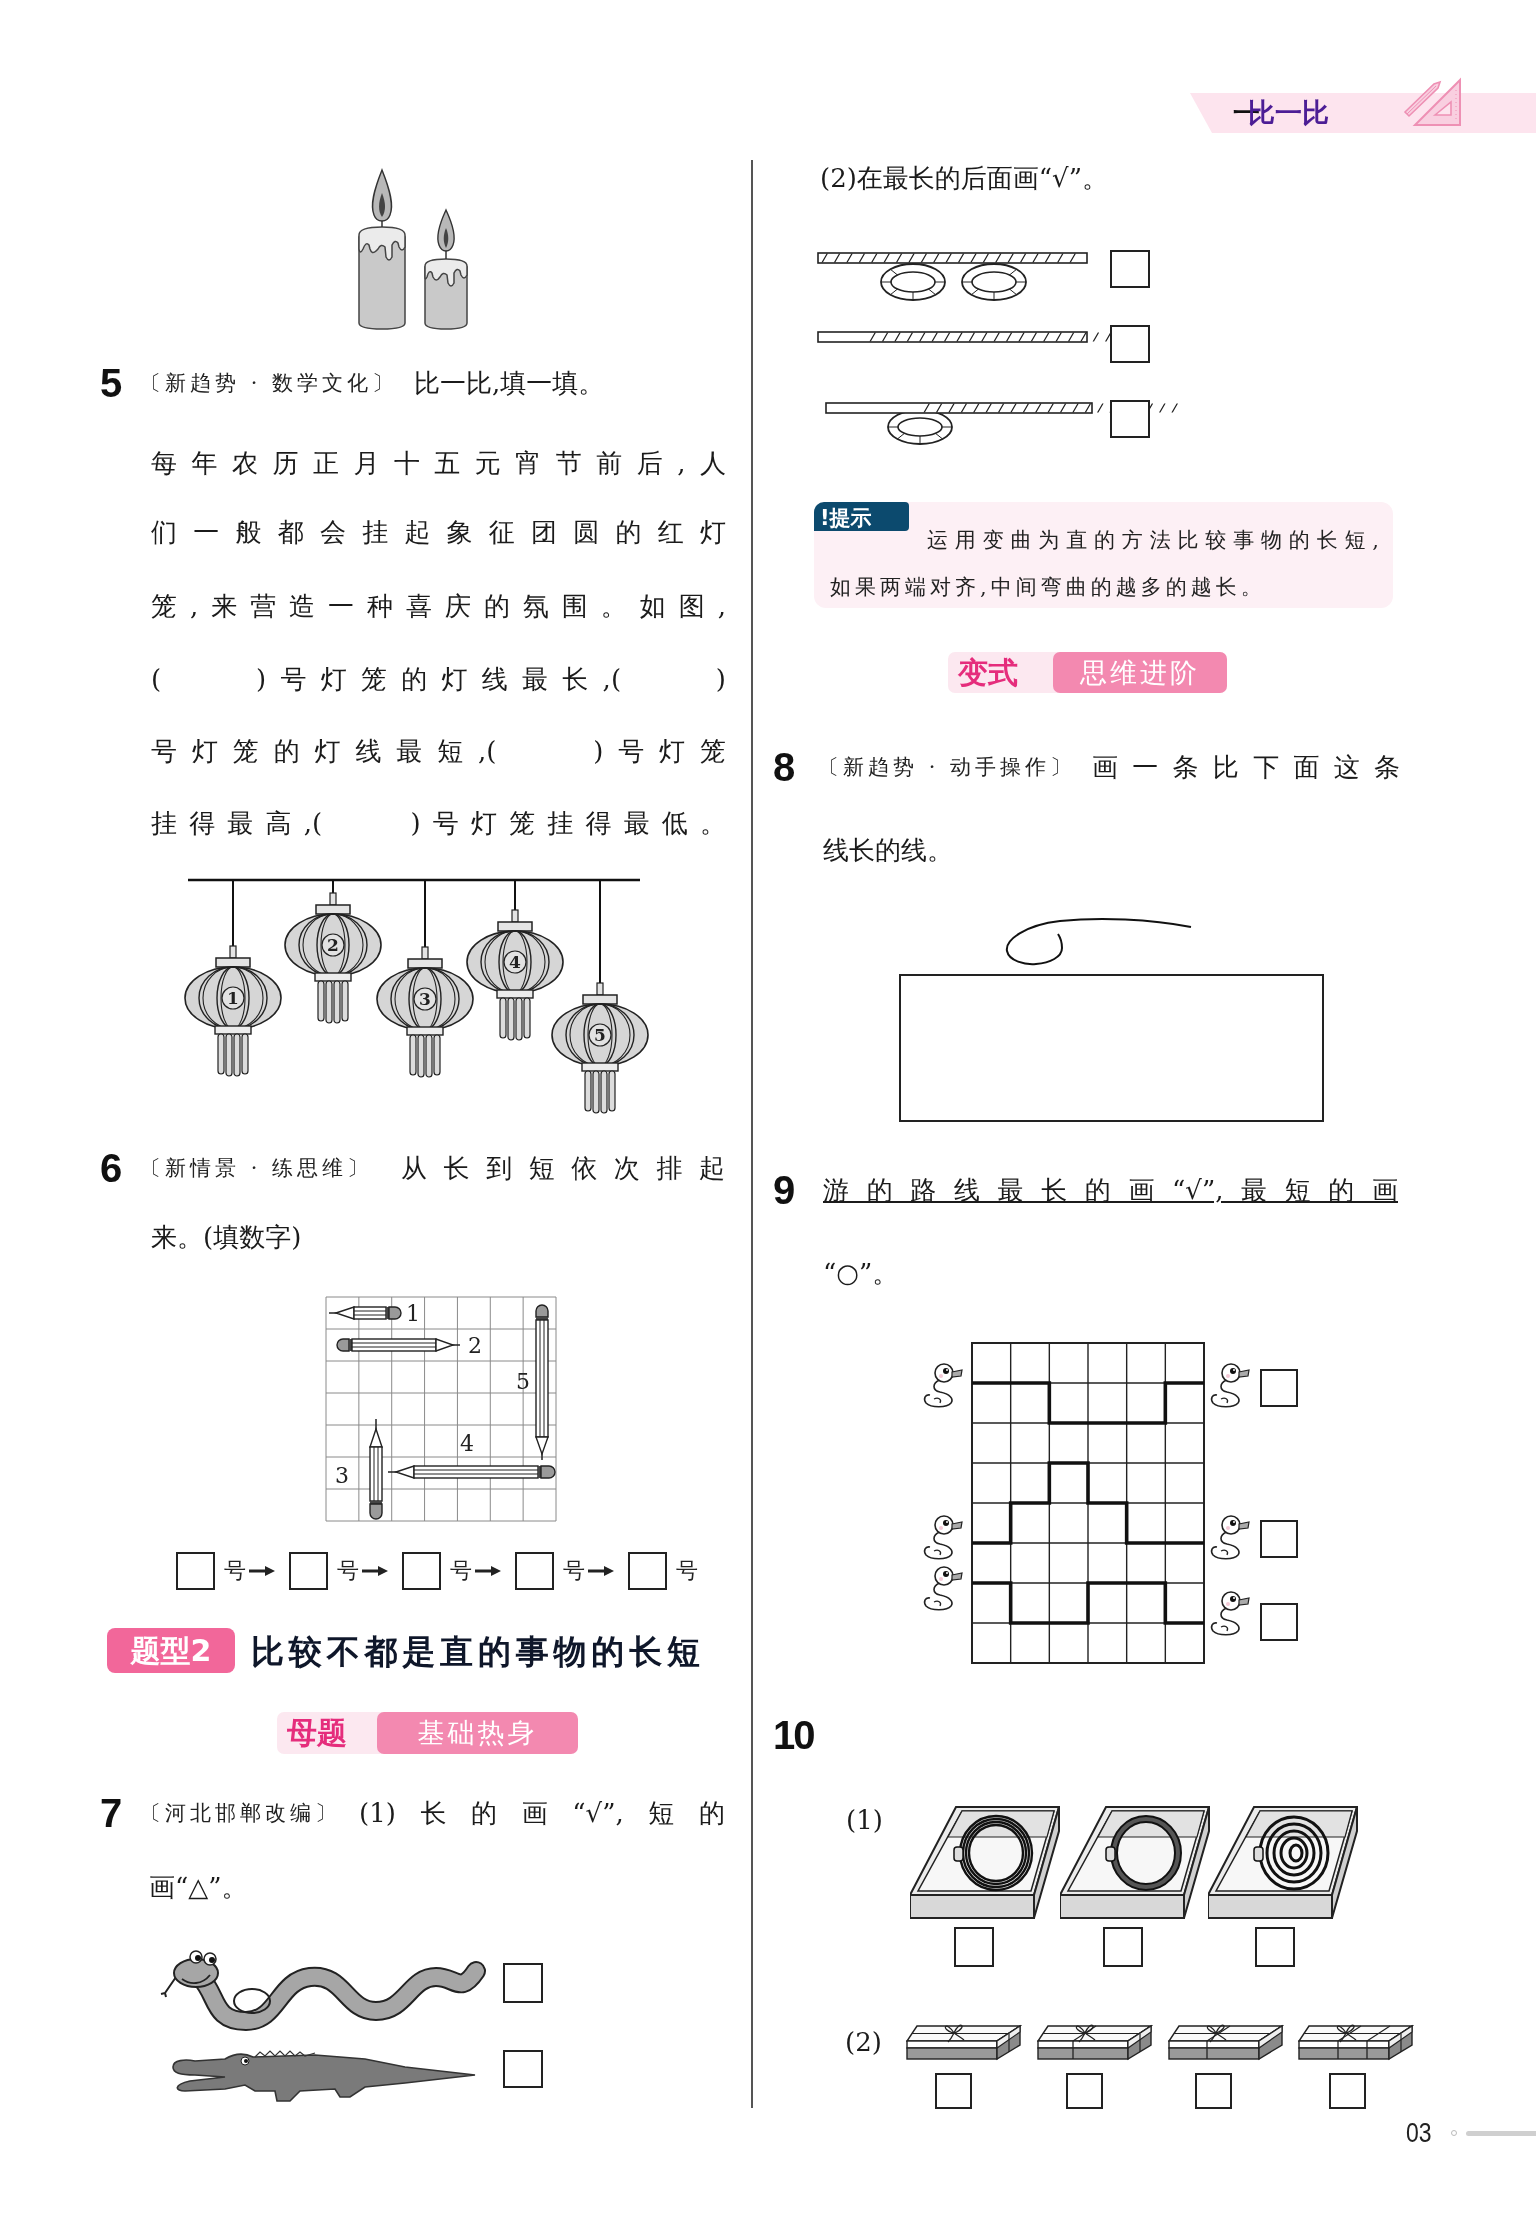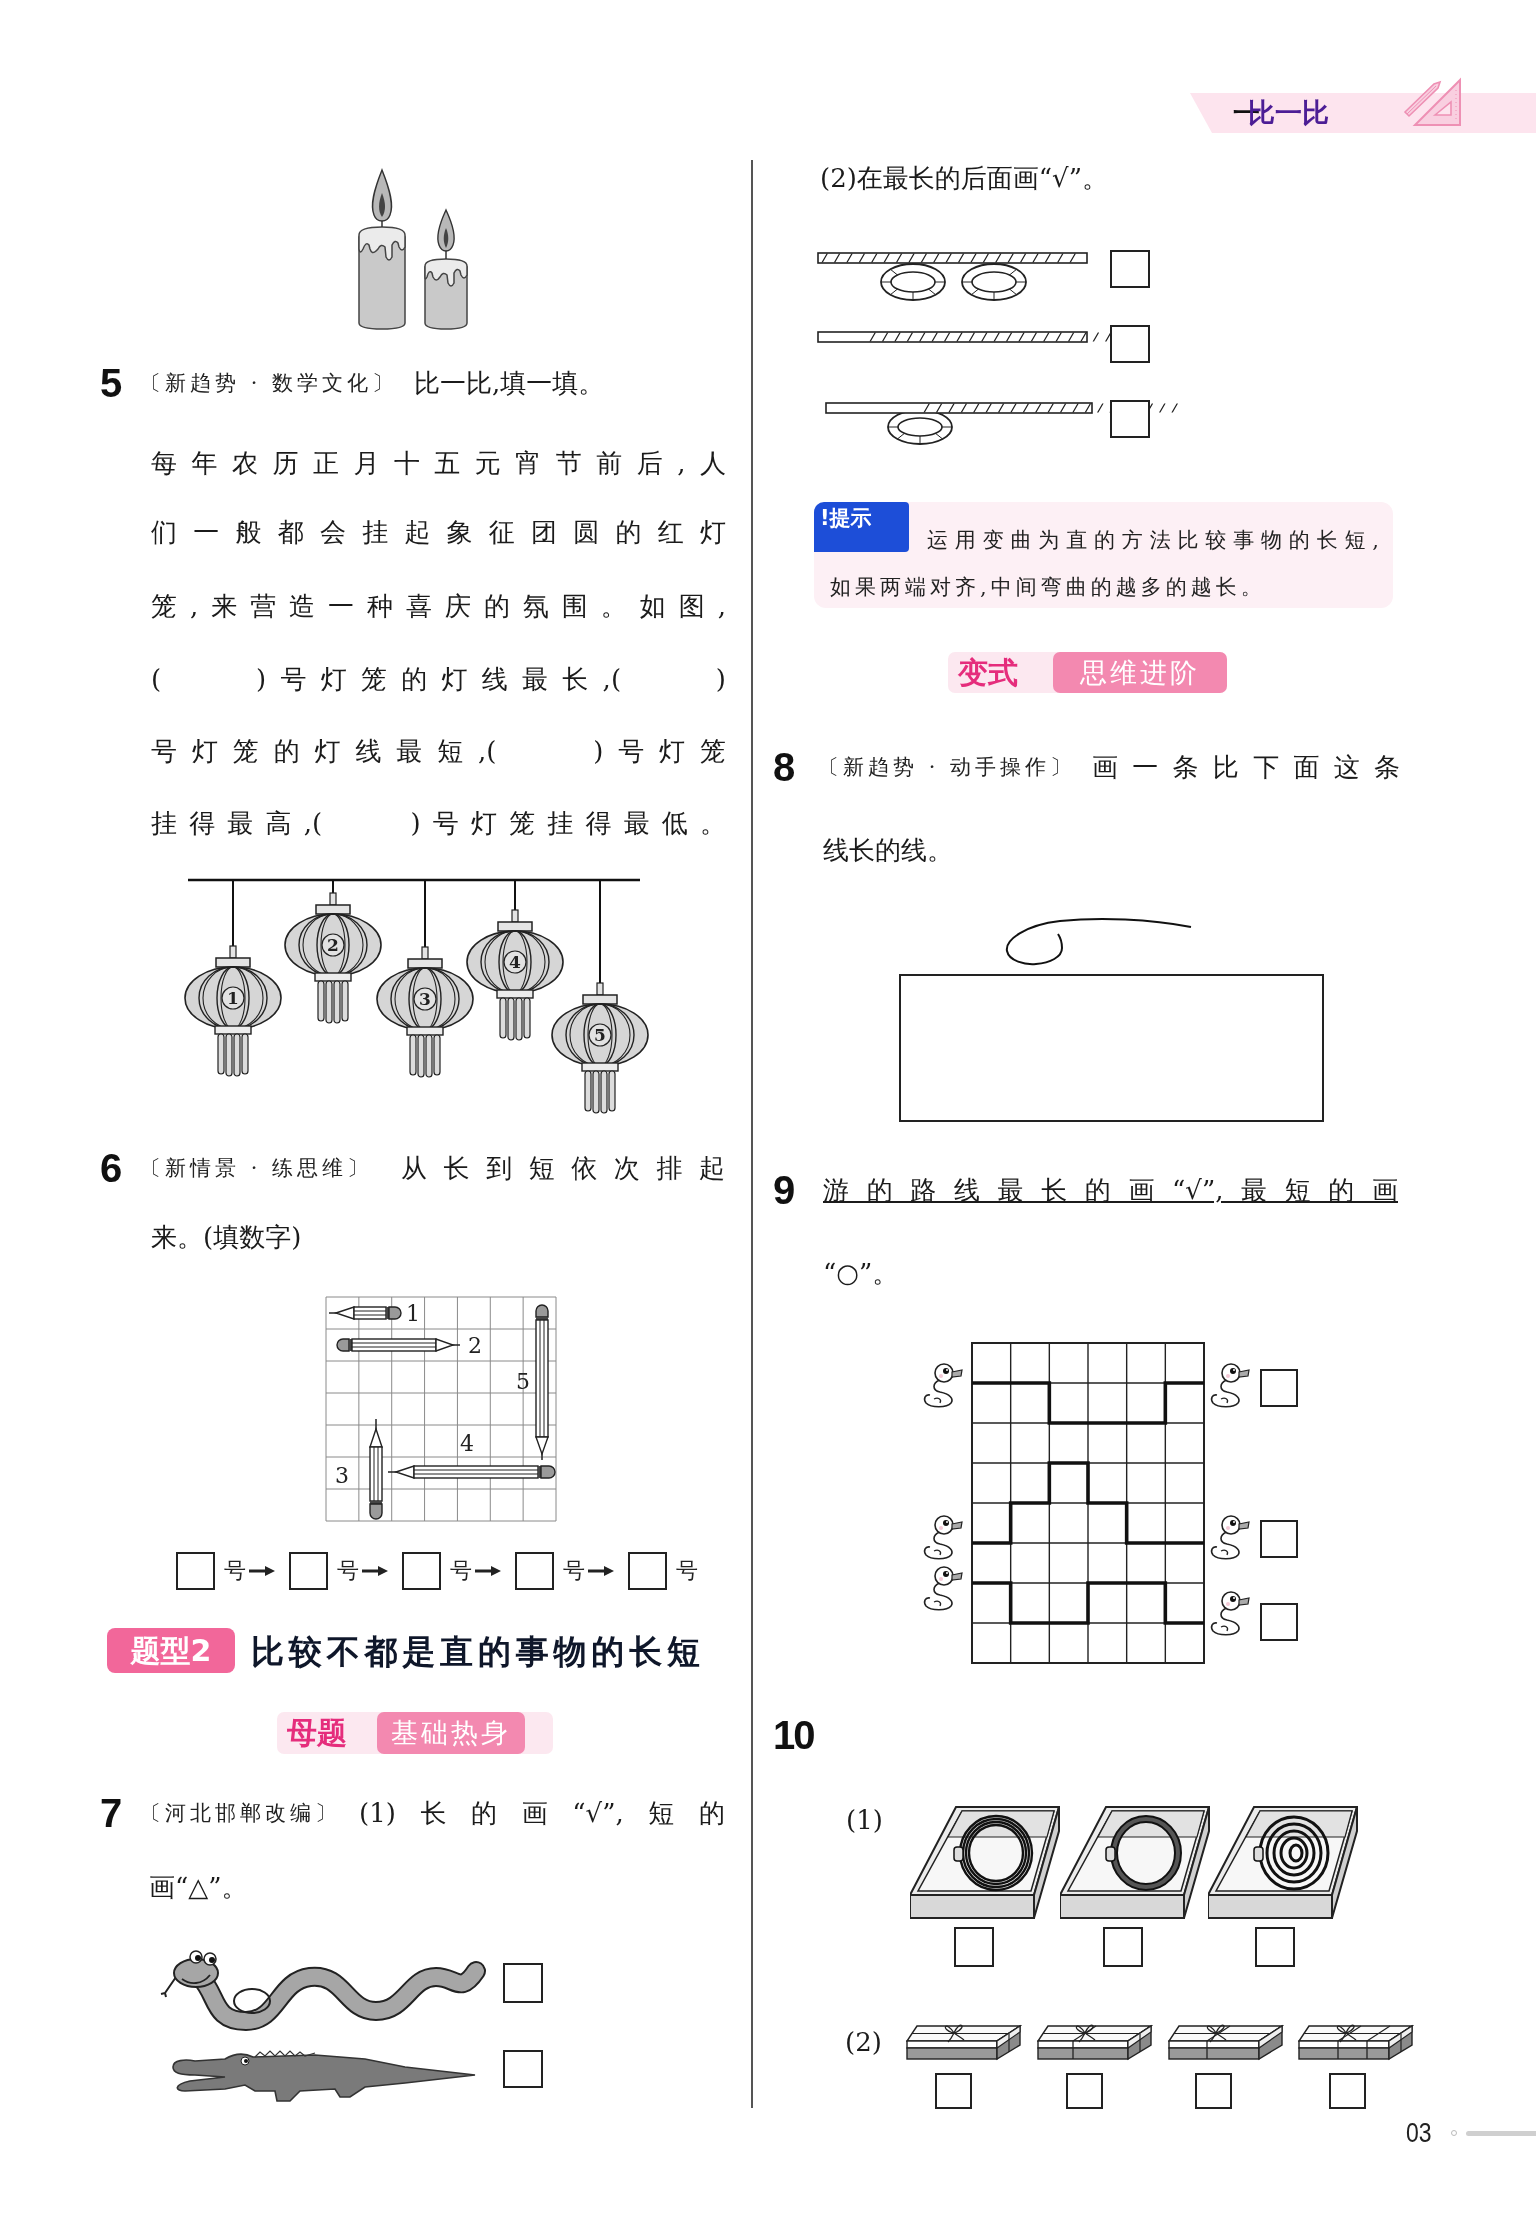--- a/index.html
+++ b/index.html
@@ -290,21 +290,21 @@
       <polygon points="16,1 26,6 16,11" fill="#222"></polygon>
     </svg>
   <div class="box" style="left:628px;top:1552px;width:39px;height:38px;"></div>
   <div class="unit" style="left:676px;top:1549px;">号</div>
 
   <div class="a" style="left:107px;top:1628px;width:128px;height:45px;background:#f2679a;border-radius:8px;color:#fff;font-family:'DejaVu Sans',sans-serif;font-weight:bold;font-size:30px;line-height:45px;text-align:center;white-space:nowrap;">题型2</div>
   <div class="a just" style="left:251px;top:1630px;width:449px;height:44px;line-height:44px;font-family:'DejaVu Sans',sans-serif;font-weight:bold;font-size:33px;color:#0f172a;">比较不都是直的事物的长短</div>
 
   <div class="badge-wrap" style="left:277px;top:1712px;width:276px;height:42px;"></div>
   <div class="badge-main" style="left:287px;top:1712px;line-height:42px;">母题</div>
-  <div class="badge-sub" style="left:377px;top:1712px;width:148px;height:42px;line-height:42px;">基础热身</div>
+  <div class="badge-sub" style="left:377px;top:1712px;width:201px;height:42px;line-height:42px;">基础热身</div>
 
   <div class="qnum" style="left:100px;top:1791px;">7</div>
   <div class="tag" style="left:140px;top:1791px;">〔河北邯郸改编〕</div>
   <div class="txt just" style="left:359px;top:1791px;width:366px;">(1)长的画“√”,短的</div>
   <div class="txt" style="left:149px;top:1865px;">画“△”。</div>
 
   <svg class="a" style="left:160px;top:1935px;" width="320" height="100">
     <path d="M40,42 C58,60 52,86 86,86 C118,86 118,46 150,42 C184,38 186,76 216,76 C246,76 250,42 276,42 C296,42 300,60 316,36" fill="none" stroke="#222" stroke-width="20" stroke-linecap="round"></path>
     <path d="M40,42 C58,60 52,86 86,86 C118,86 118,46 150,42 C184,38 186,76 216,76 C246,76 250,42 276,42 C296,42 300,60 316,36" fill="none" stroke="#a6a6a6" stroke-width="16" stroke-linecap="round"></path>
     <ellipse cx="92" cy="66" rx="18" ry="12" fill="none" stroke="#222" stroke-width="2"></ellipse>
@@ -384,21 +384,21 @@
             <line x1="116" y1="0" x2="374" y2="0" stroke="#222" stroke-width="9" stroke-dasharray="1.4 11"></line>
           </g>
         </g>
     </g>
   </svg>
   <div class="box" style="left:1110px;top:250px;width:40px;height:38px;"></div>
   <div class="box" style="left:1110px;top:325px;width:40px;height:38px;"></div>
   <div class="box" style="left:1110px;top:400px;width:40px;height:38px;"></div>
 
   <div class="a" style="left:814px;top:502px;width:579px;height:106px;background:#fdf0f5;border-radius:12px;"></div>
-  <div class="a" style="left:814px;top:502px;width:95px;height:50px;background:#1d4ed8;color:#fff;font-family:'DejaVu Sans',sans-serif;font-weight:bold;font-size:21px;line-height:33px;padding-left:6px;box-sizing:border-box;border-radius:10px 4px 4px 0;white-space:nowrap;">!提示</div>
+  <div class="a" style="left:814px;top:502px;width:95px;height:29px;background:#0c4a6e;color:#fff;font-family:'DejaVu Sans',sans-serif;font-weight:bold;font-size:21px;line-height:33px;padding-left:6px;box-sizing:border-box;border-radius:10px 4px 4px 0;white-space:nowrap;">!提示</div>
   <div class="a just" style="left:927px;top:526px;width:452px;height:28px;line-height:28px;font-size:21px;color:#222;">运用变曲为直的方法比较事物的长短,</div>
   <div class="a" style="left:830px;top:573px;height:28px;line-height:28px;font-size:21px;letter-spacing:4px;color:#222;white-space:nowrap;">如果两端对齐,中间弯曲的越多的越长。</div>
 
   <div class="badge-wrap" style="left:948px;top:652px;width:279px;height:41px;"></div>
   <div class="badge-main" style="left:958px;top:652px;line-height:41px;">变式</div>
   <div class="badge-sub" style="left:1053px;top:652px;width:174px;height:41px;line-height:41px;">思维进阶</div>
 
   <div class="qnum" style="left:773px;top:745px;">8</div>
   <div class="tag" style="left:818px;top:745px;">〔新趋势 · 动手操作〕</div>
   <div class="txt just" style="left:1092px;top:745px;width:308px;">画一条比下面这条</div>

